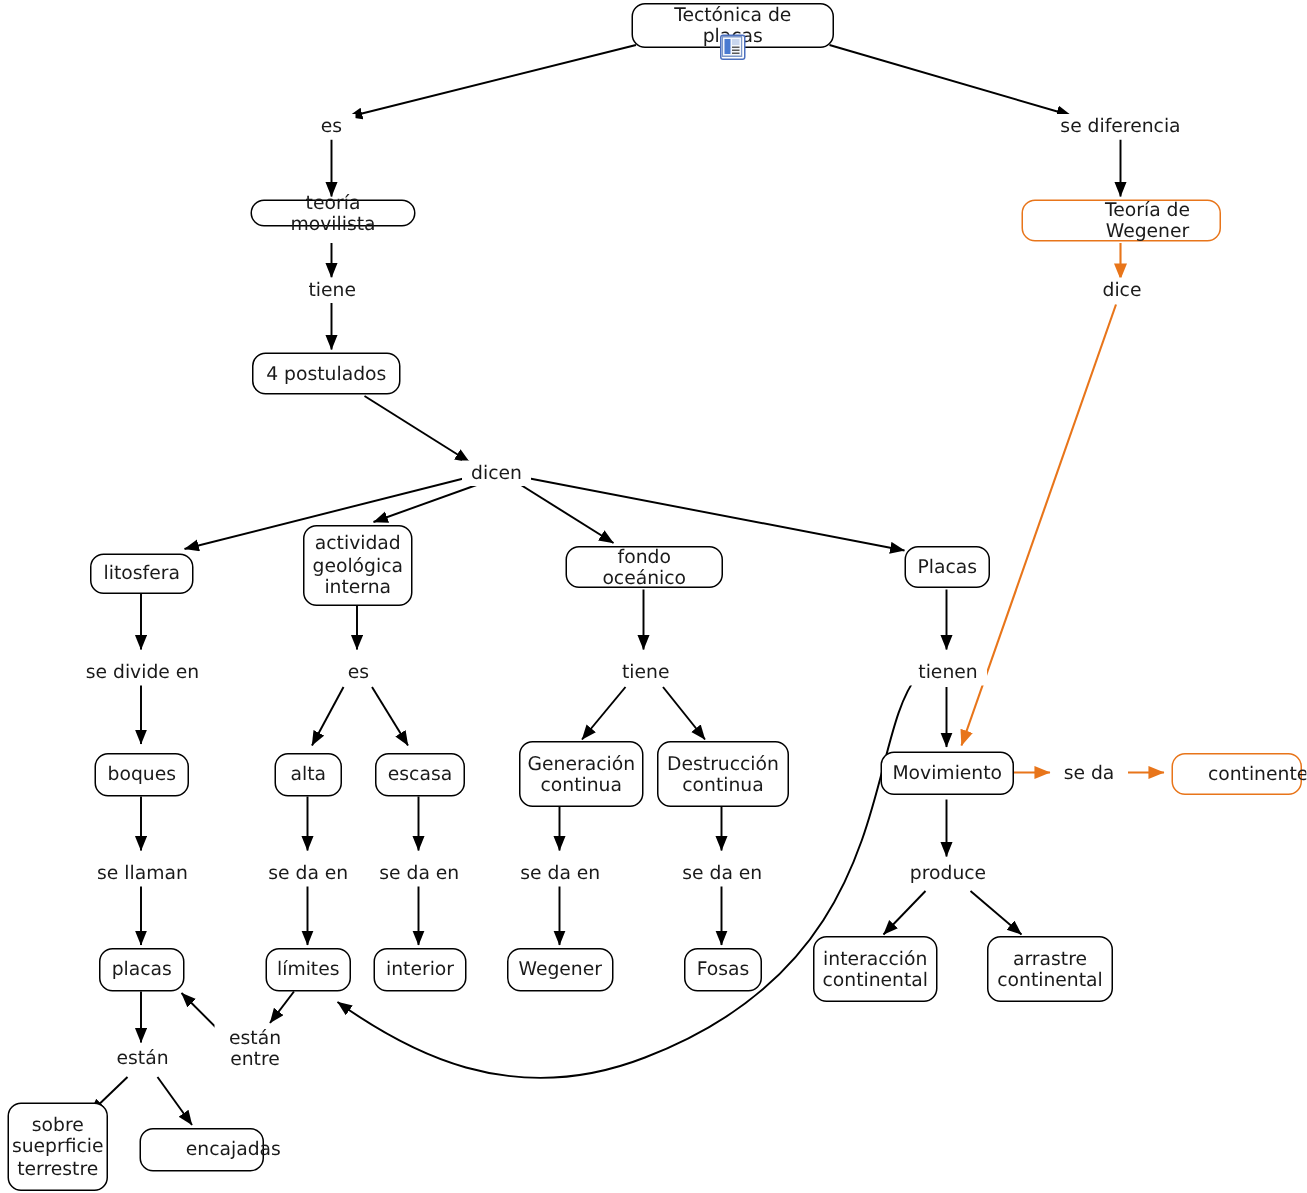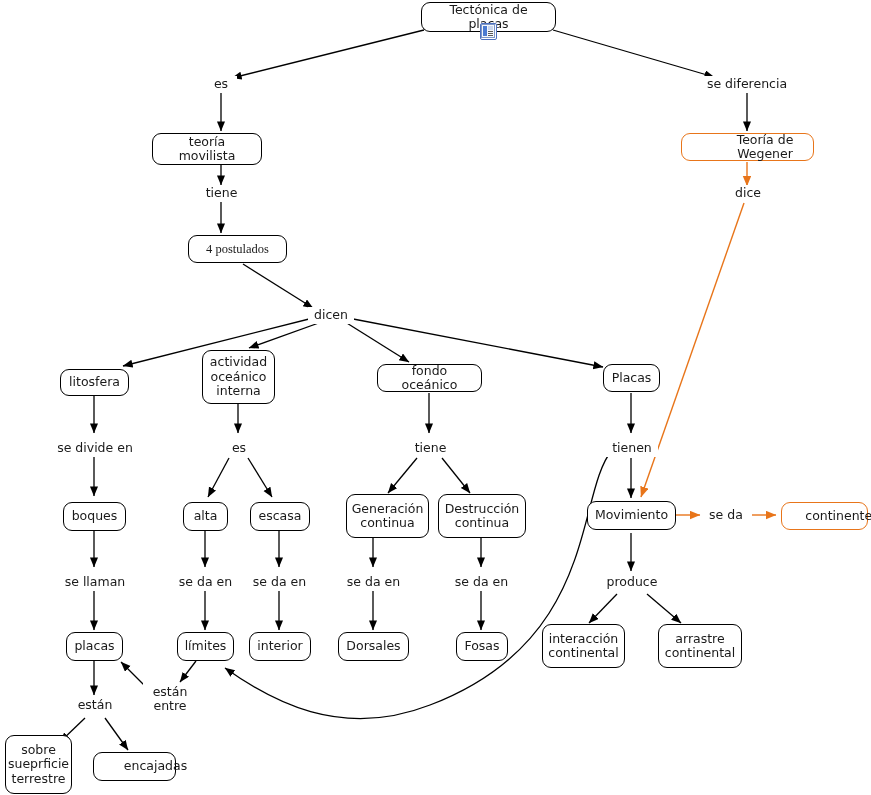--- a/index.html
+++ b/index.html
@@ -193,30 +193,30 @@
     <svg width="14" height="14" viewBox="0 0 14 14" xmlns="http://www.w3.org/2000/svg">
       <rect x="0.5" y="0.5" width="13" height="13" fill="#f4f7fc" stroke="#7d97c8" stroke-width="1"></rect>
       <rect x="2" y="2" width="4" height="10" fill="#4b7bd1"></rect>
       <rect x="7" y="2" width="5" height="4" fill="#c9d6ee"></rect>
       <rect x="7" y="7" width="5" height="1" fill="#5a5a5a"></rect>
       <rect x="7" y="9" width="5" height="1" fill="#5a5a5a"></rect>
       <rect x="7" y="11" width="5" height="1" fill="#5a5a5a"></rect>
     </svg>
   </span>
 
-  <div class="node" style="left:152px; top:133px; width:110px; height:32px;">teoría movilista</div>
-
-  <div class="node" style="left:188px; top:235px; width:99px; height:28px;font-family:Liberation Serif, serif;">4 postulados</div>
+  <div class="node" style="left:167px; top:133px; width:110px; height:18px;">teoría movilista</div>
+
+  <div class="node" style="left:168px; top:235px; width:99px; height:28px;">4 postulados</div>
 
   <div class="node orange" style="left:681px; top:133px; width:133px; height:28px;">Teoría de Wegener</div>
 
   <div class="node" style="left:60px; top:369px; width:69px; height:27px;">litosfera</div>
 
   <div class="node" style="left:202px; top:350px; width:73px; height:54px;">actividad
-oceánico
+geológica
 interna</div>
 
   <div class="node" style="left:377px; top:364px; width:105px; height:28px;">fondo oceánico</div>
 
   <div class="node" style="left:603px; top:364px; width:57px; height:28px;">Placas</div>
 
   <div class="node" style="left:63px; top:502px; width:63px; height:29px;">boques</div>
 
   <div class="node" style="left:183px; top:502px; width:45px; height:29px;">alta</div>
 
@@ -231,21 +231,21 @@
   <div class="node" style="left:587px; top:501px; width:89px; height:29px;">Movimiento</div>
 
   <div class="node orange" style="left:781px; top:502px; width:87px; height:28px;">continentes</div>
 
   <div class="node" style="left:66px; top:632px; width:57px; height:29px;">placas</div>
 
   <div class="node" style="left:177px; top:632px; width:57px; height:29px;">límites</div>
 
   <div class="node" style="left:249px; top:632px; width:62px; height:29px;">interior</div>
 
-  <div class="node" style="left:338px; top:632px; width:71px; height:29px;">Dorsales</div>
+  <div class="node" style="left:338px; top:632px; width:71px; height:29px;">Wegener</div>
 
   <div class="node" style="left:456px; top:632px; width:52px; height:29px;">Fosas</div>
 
   <div class="node" style="left:542px; top:624px; width:83px; height:44px;">interacción
 continental</div>
 
   <div class="node" style="left:658px; top:624px; width:84px; height:44px;">arrastre
 continental</div>
 
   <div class="node" style="left:5px; top:735px; width:67px; height:59px;">sobre

